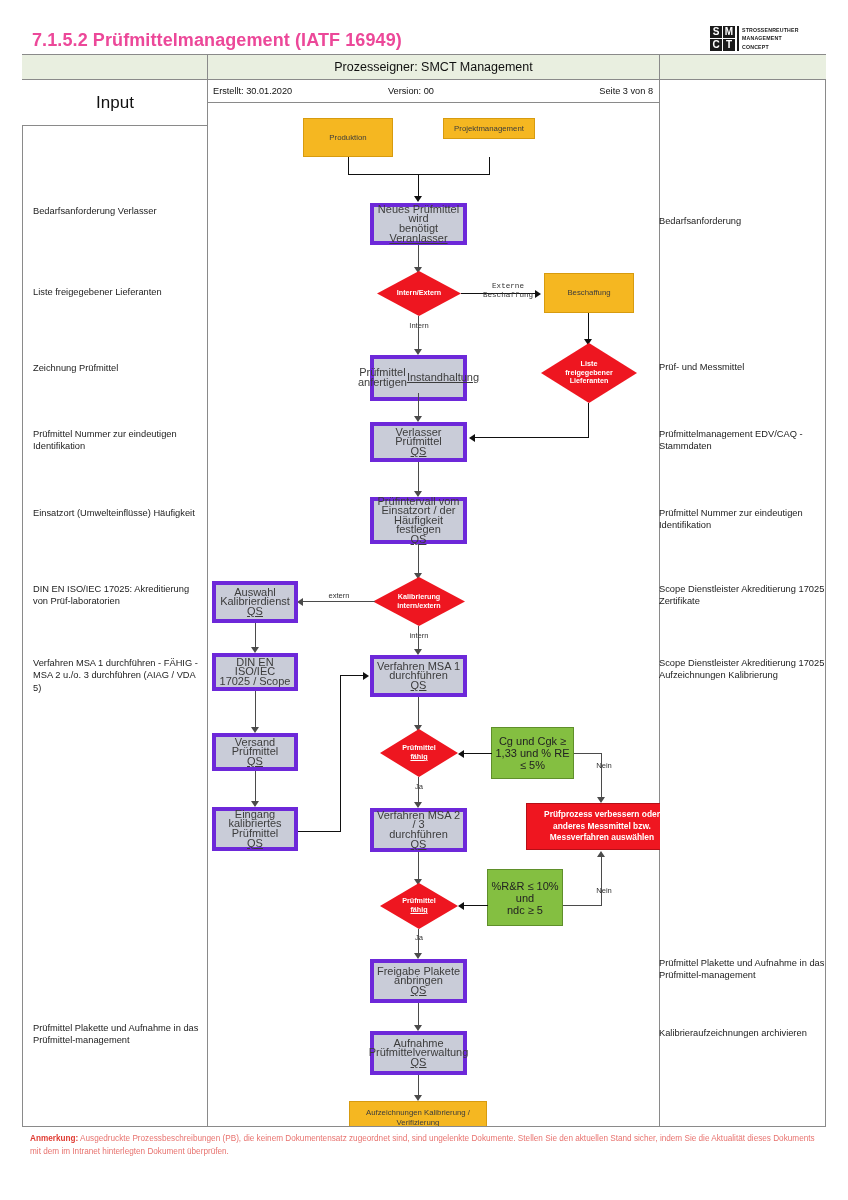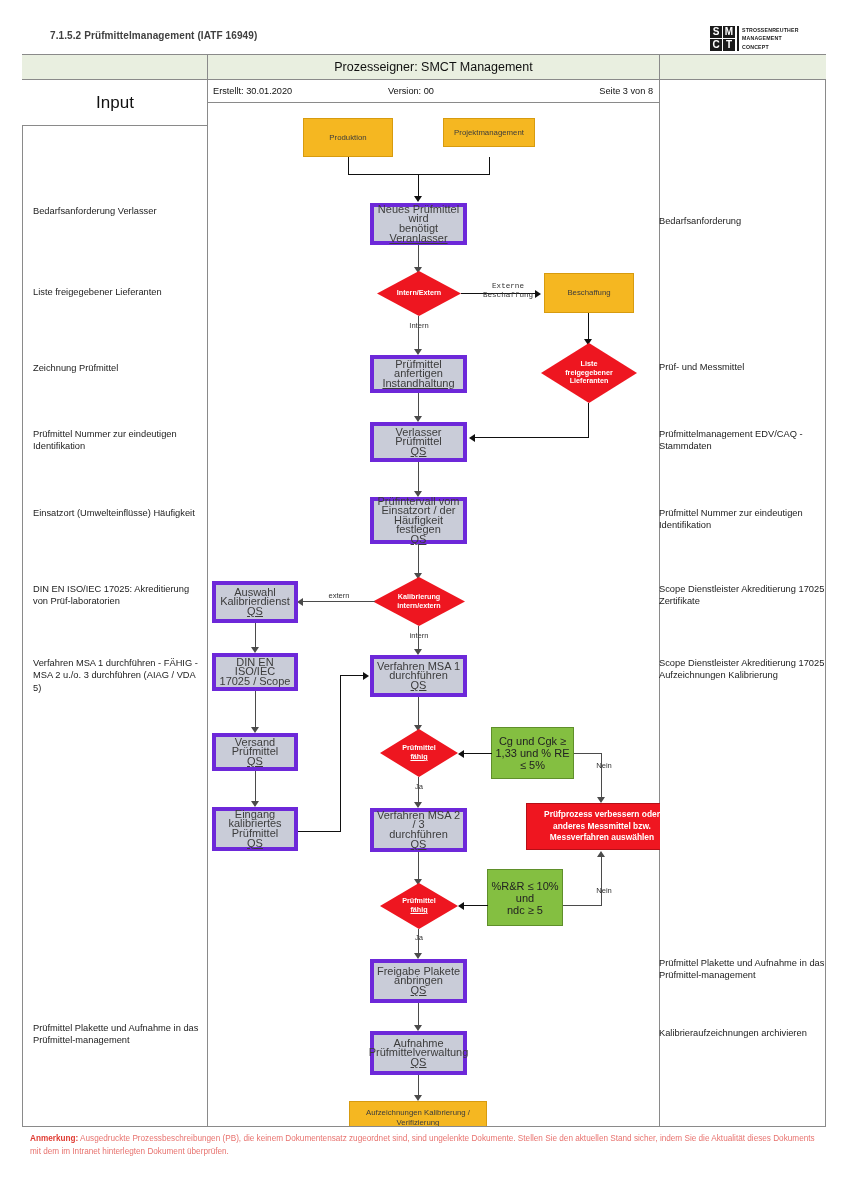--- a/index.html
+++ b/index.html
@@ -11,21 +11,21 @@
   .frame{
     position:absolute;left:22px;top:22px;width:804px;height:1156px;
     border:1px solid #8a8a8a;box-sizing:border-box;background:#ffffff;
   }
   
   .titlebar{
     position:absolute;left:22px;top:22px;width:804px;height:33px;
     border-bottom:1px solid #8a8a8a;box-sizing:border-box;background:#ffffff;
   }
   .titlebar .t{
-    position:absolute;left:28px;top:8px;font-size:10px;color:#404040;font-weight:bold;
+    position:absolute;left:10px;top:8px;font-size:18px;color:#ec4899;font-weight:bold;
     letter-spacing:0.1px;
   }
   
   .logo{position:absolute;right:8px;top:4px;width:108px;height:26px;}
   .logo .blk{position:absolute;background:#1a1a1a;color:#ffffff;font-weight:bold;
     font-size:10px;line-height:11px;text-align:center;}
   .logo .sq1{left:0;top:0;width:12px;height:12px;}
   .logo .sq2{left:13px;top:0;width:12px;height:12px;}
   .logo .sq3{left:0;top:13px;width:12px;height:12px;}
   .logo .sq4{left:13px;top:13px;width:12px;height:12px;}
@@ -159,21 +159,21 @@
   <div class="iotext out-col" style="top:583px;">Scope Dienstleister Akreditierung 17025 Zertifikate</div>
   <div class="iotext out-col" style="top:657px;">Scope Dienstleister Akreditierung 17025 Aufzeichnungen Kalibrierung</div>
   <div class="iotext out-col" style="top:957px;">Prüfmittel Plakette und Aufnahme in das Prüfmittel-management</div>
   <div class="iotext out-col" style="top:1027px;">Kalibrieraufzeichnungen archivieren</div>
 
   <div class="canvas">
 
     <div class="node startbox" style="left:96px;top:15px;width:90px;height:39px;">
       <span>Produktion</span>
     </div>
-    <div class="node startbox" style="left:236px;top:15px;width:92px;height:29px;">
+    <div class="node startbox" style="left:236px;top:15px;width:92px;height:21px;">
       <span>Projektmanagement</span>
     </div>
 
     <div class="ln blk" style="left:141px;top:54px;width:1px;height:17px;"></div>
     <div class="ln blk" style="left:282px;top:54px;width:1px;height:17px;"></div>
     <div class="ln blk" style="left:141px;top:71px;width:142px;height:1px;"></div>
     <div class="ln blk" style="left:211px;top:71px;width:1px;height:25px;"></div>
     <div class="arw down blk" style="left:207px;top:93px;"></div>
 
     <div class="node proc" style="left:163px;top:100px;width:97px;height:42px;flex-direction:column;">
@@ -210,21 +210,21 @@
         <span>Liste</span>
         <span>freigegebener</span>
         <span>Lieferanten</span>
       </div>
     </div>
 
     <div class="elbl" style="left:196px;top:218px;width:32px;">Intern</div>
     <div class="ln" style="left:211px;top:213px;width:1px;height:37px;"></div>
     <div class="arw down" style="left:207px;top:246px;"></div>
 
-    <div class="node proc" style="left:163px;top:252px;width:97px;height:38px;flex-direction:column;justify-content:center;">
+    <div class="node proc" style="left:163px;top:252px;width:97px;height:46px;flex-direction:row;justify-content:center;">
       <span>Prüfmittel anfertigen</span>
       <u>Instandhaltung</u>
     </div>
 
     <div class="ln" style="left:211px;top:290px;width:1px;height:27px;"></div>
     <div class="arw down" style="left:207px;top:313px;"></div>
 
     <div class="node proc" style="left:163px;top:319px;width:97px;height:40px;flex-direction:column;">
       <span>Verlasser Prüfmittel</span>
       <u>QS</u>

